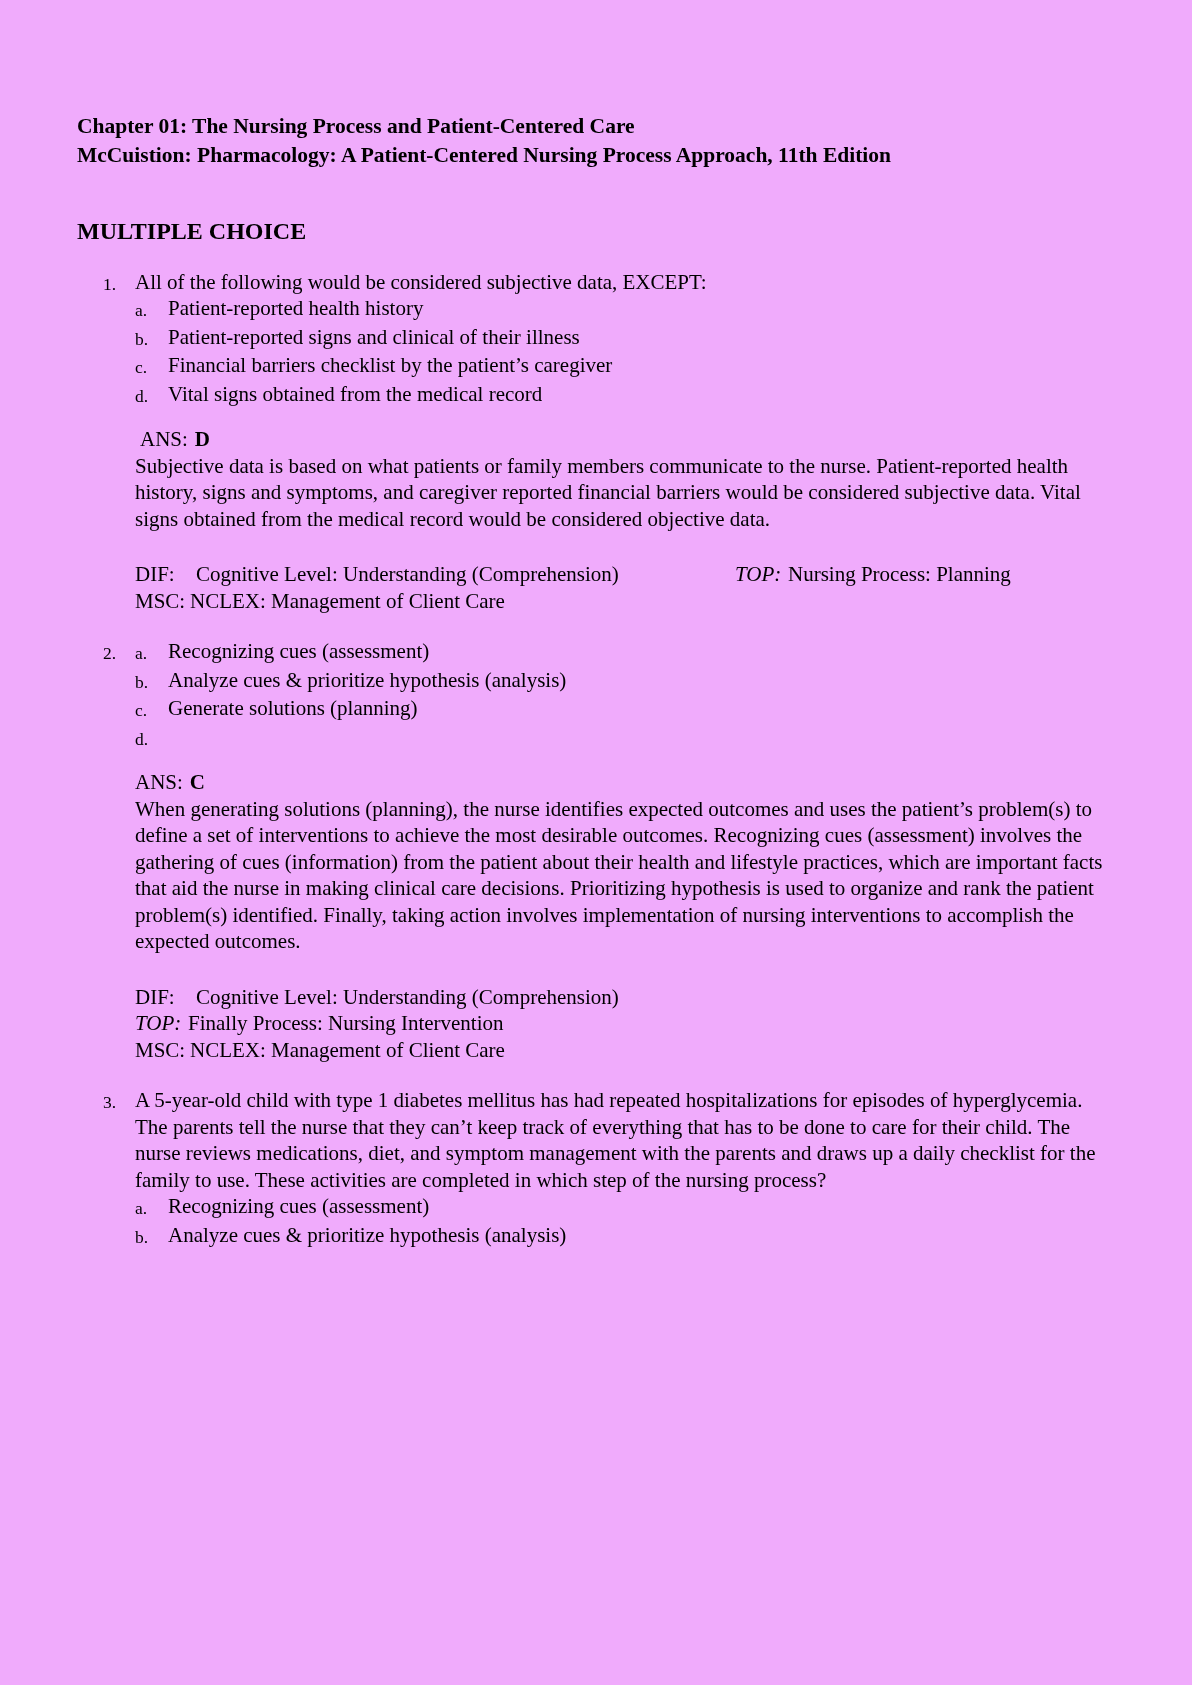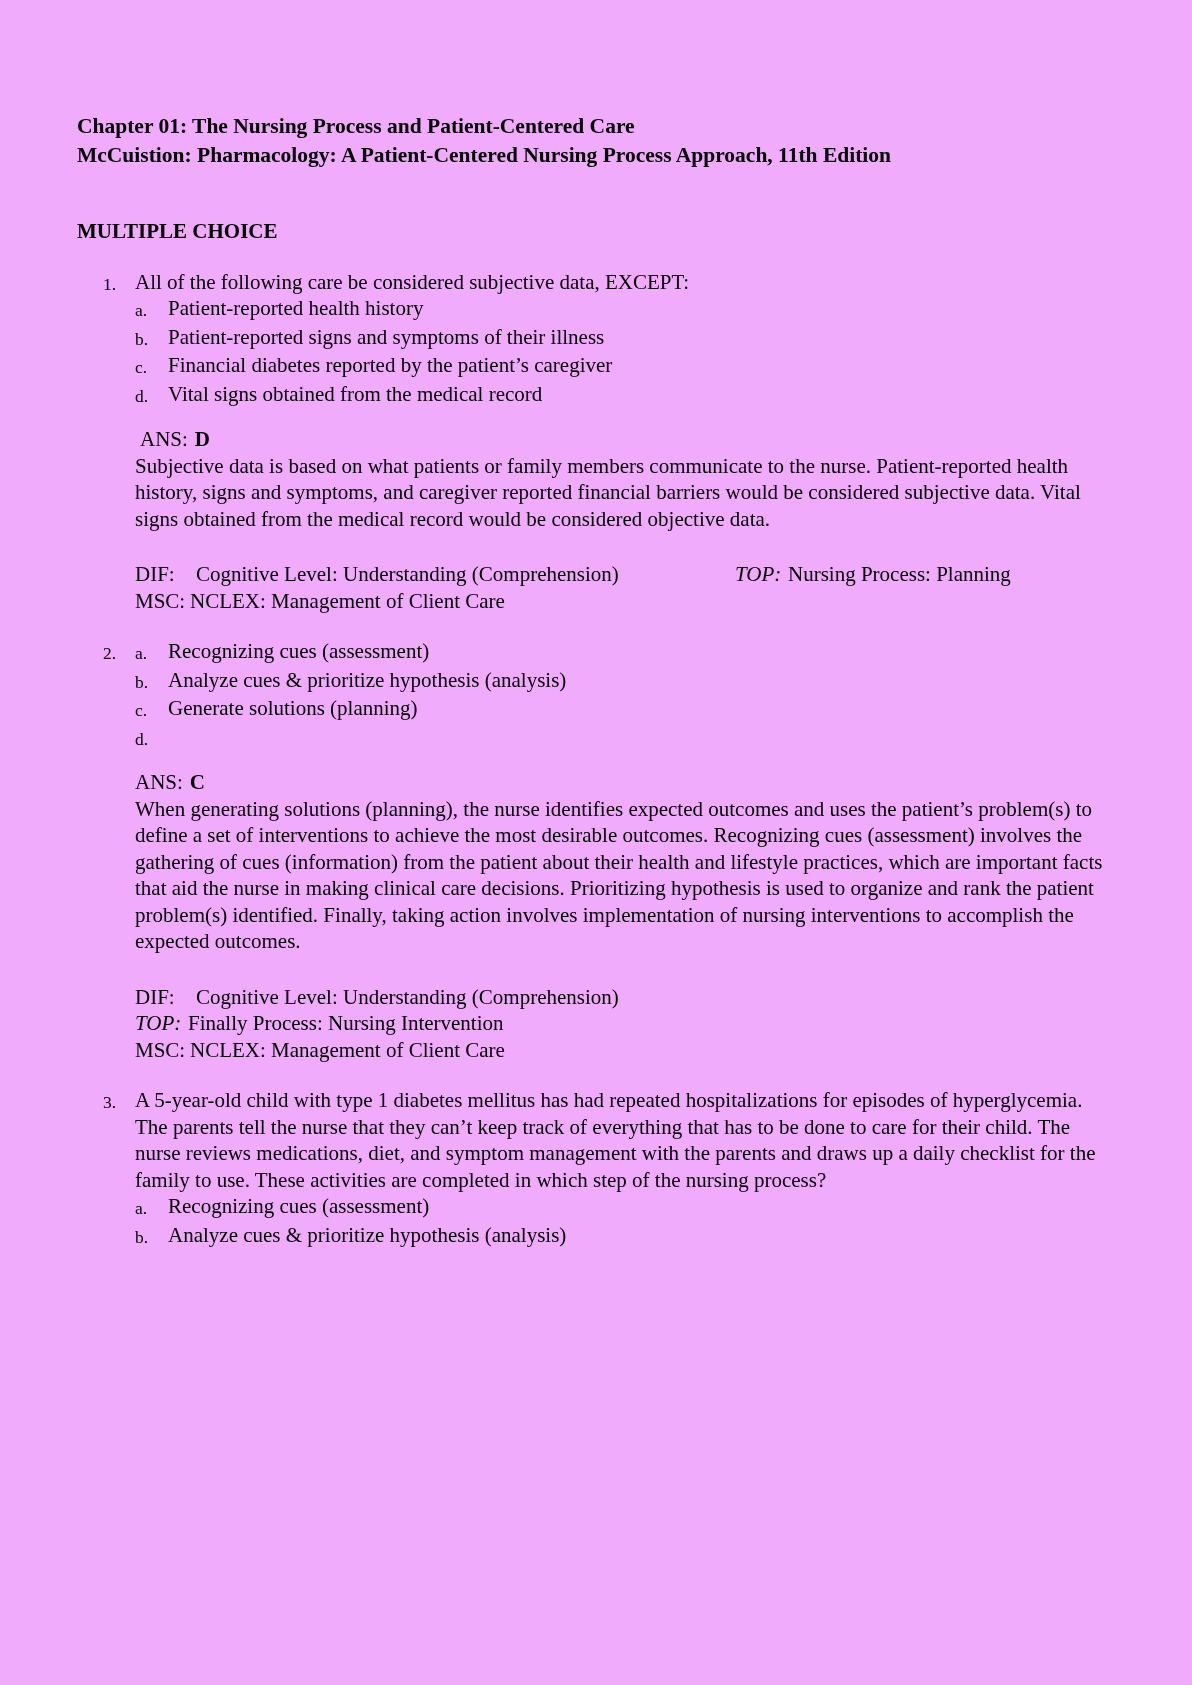--- a/index.html
+++ b/index.html
@@ -18,21 +18,21 @@
     background: #f0abfc;
   }
   .doc-header {
     font-weight: bold;
     font-size: 21.5px;
     line-height: 29px;
   }
   .section-heading {
     margin-top: 48px;
     font-weight: bold;
-    font-size: 21px;
+    font-size: 24px;
     line-height: 26.5px;
   }
   .question {
     position: relative;
     margin-top: 24px;
     padding-left: 58px;
     font-size: 21px;
     line-height: 26.5px;
   }
   .qnum {
@@ -65,33 +65,33 @@
 
   <div class="doc-header">
     <div>Chapter 01: The Nursing Process and Patient-Centered Care</div>
     <div>McCuistion: Pharmacology: A Patient-Centered Nursing Process Approach, 11th Edition</div>
   </div>
 
   <div class="section-heading">MULTIPLE CHOICE</div>
 
   <div class="question">
     <span class="qnum">1.</span>
-    <div class="stem">All of the following care be considered subjective data, EXCEPT:</div>
+    <div class="stem">All of the following would be considered subjective data, EXCEPT:</div>
     <div class="options">
       <div class="option">
         <span class="letter">a.</span>
         <span>Patient-reported health history</span>
       </div>
       <div class="option">
         <span class="letter">b.</span>
-        <span>Patient-reported signs and symptoms of their illness</span>
+        <span>Patient-reported signs and clinical of their illness</span>
       </div>
       <div class="option">
         <span class="letter">c.</span>
-        <span>Financial diabetes reported by the patient’s caregiver</span>
+        <span>Financial barriers checklist by the patient’s caregiver</span>
       </div>
       <div class="option">
         <span class="letter">d.</span>
         <span>Vital signs obtained from the medical record</span>
       </div>
     </div>
     <div class="answer-block">
       <div class="ans-indent">
         <span>ANS:</span><span class="ans-value">D</span>
       </div>

